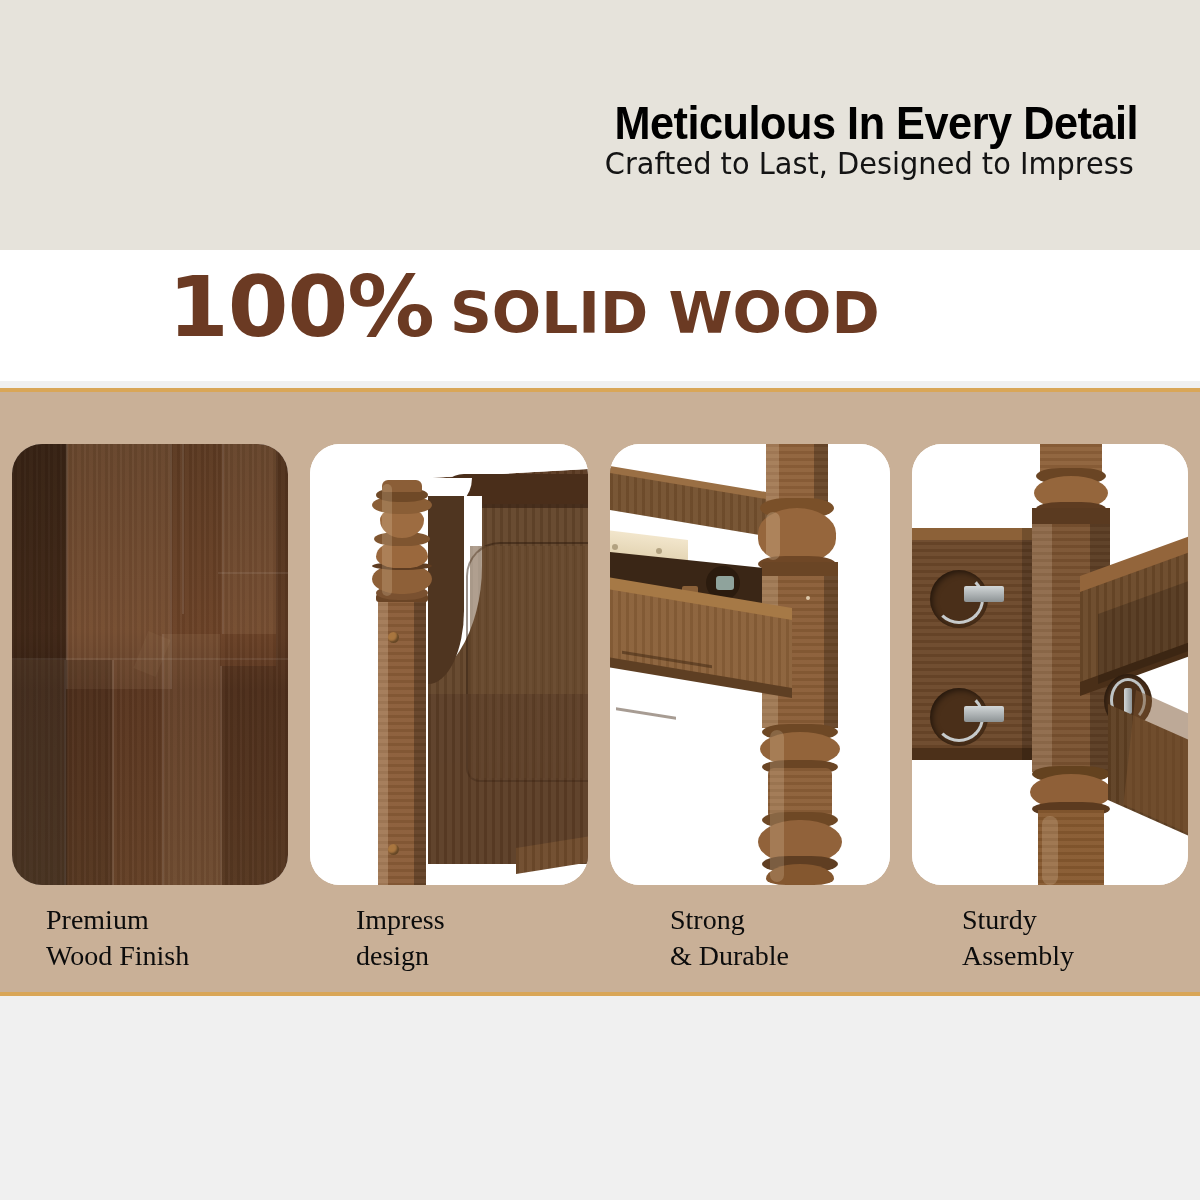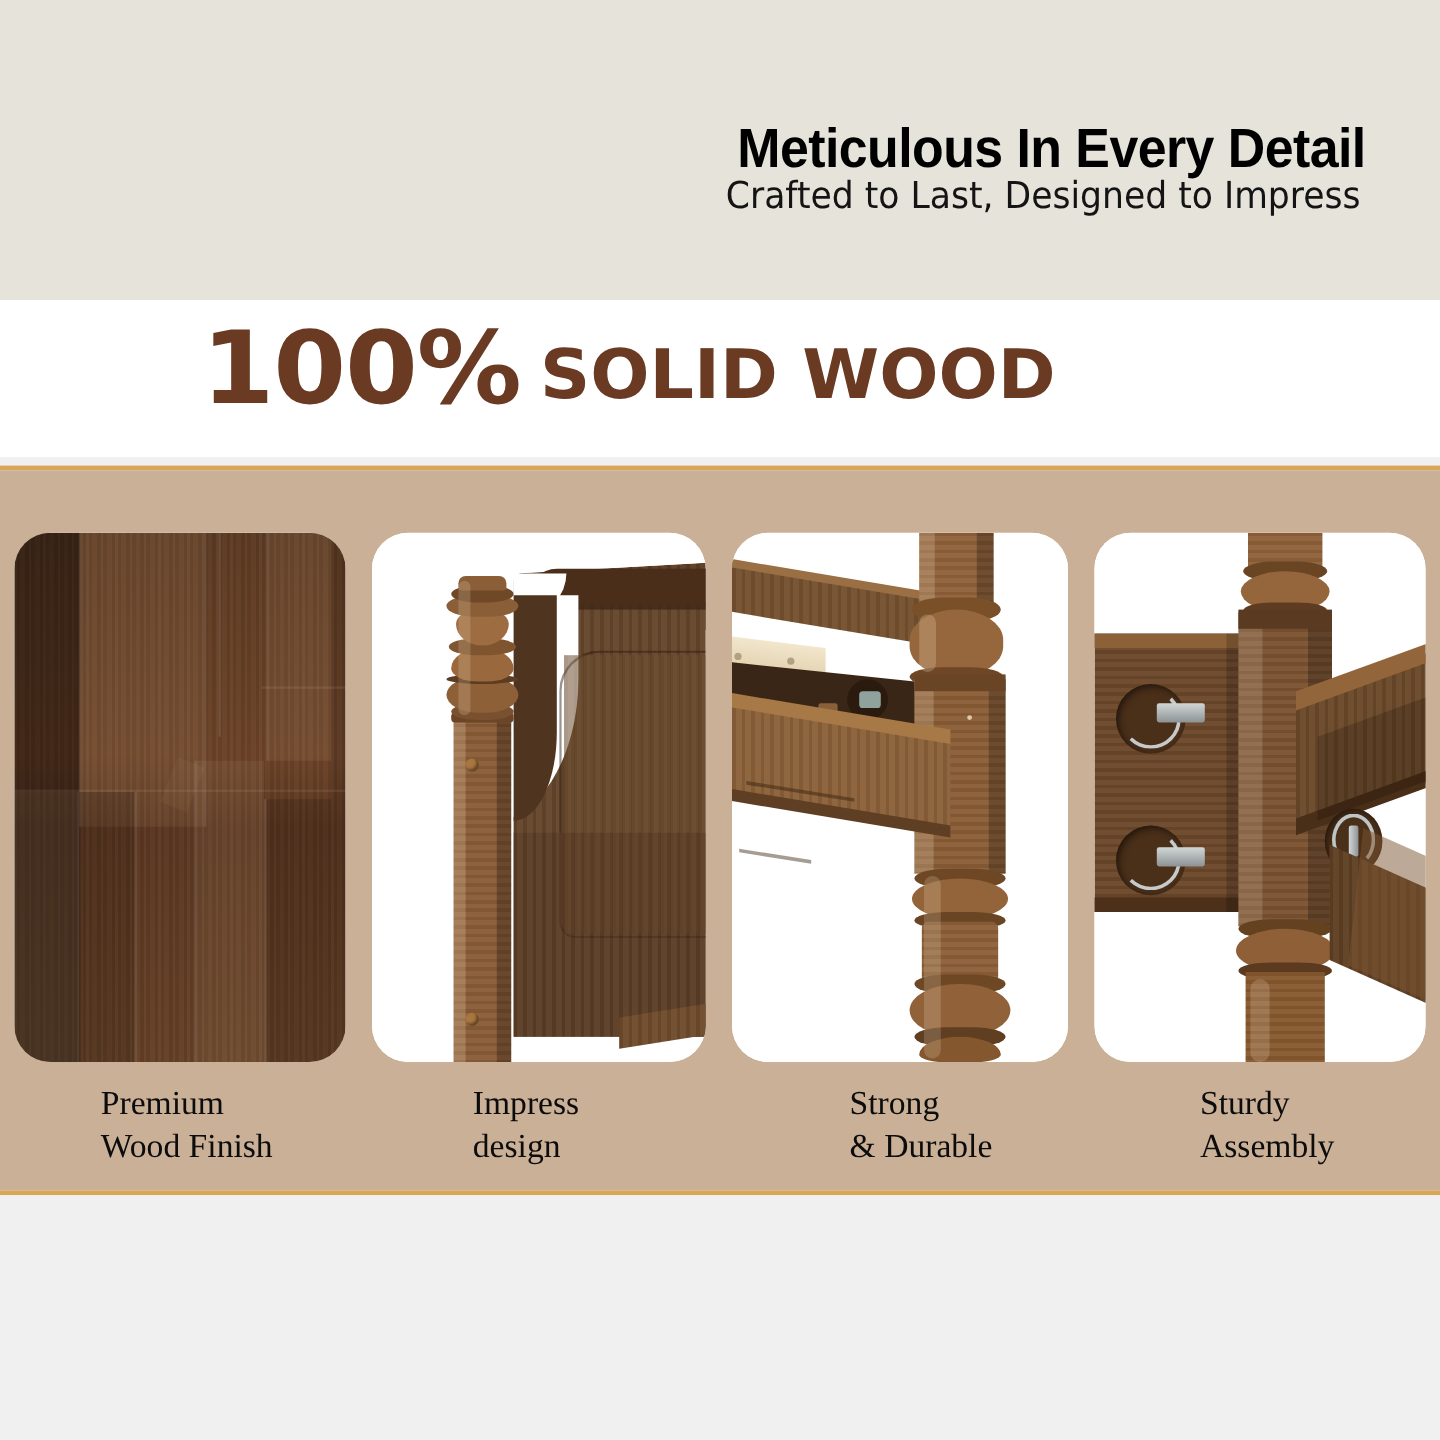--- a/index.html
+++ b/index.html
@@ -118,21 +118,20 @@
     background-image:repeating-linear-gradient(90deg,
       rgba(0,0,0,.06) 0 3px, rgba(255,255,255,.04) 3px 8px);
   }
 
   
   .caption{
     position:absolute;
     font-family:"Liberation Serif", serif;
     font-size:28px; line-height:1.28; color:#0C0C0C;
     white-space:pre-line;
-    margin-left:38px;
   }
   .cap-1{ left:46px;  top:902px; }
   .cap-2{ left:356px; top:902px; }
   .cap-3{ left:670px; top:902px; }
   .cap-4{ left:962px; top:902px; }
 </style>
 </head>
 <body>
 
 <div class="band-headline">

